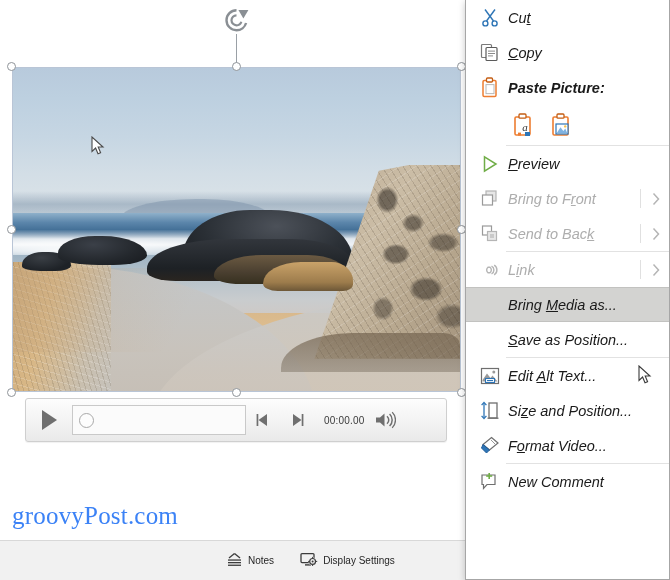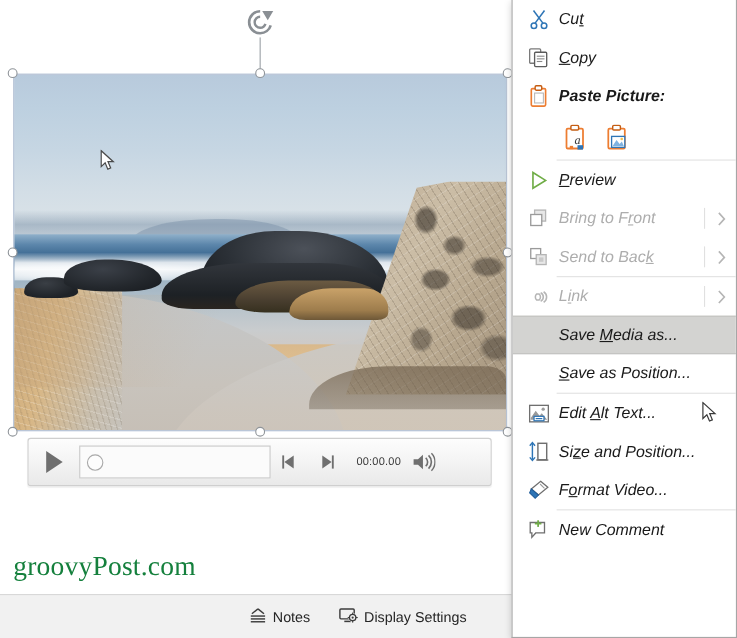--- a/index.html
+++ b/index.html
@@ -251,40 +251,40 @@
   #volume-button {
     width: 40px; height: 100%;
     display: flex; align-items: center; justify-content: center;
   }
 
   
   #watermark {
     position: absolute; left: 12px; top: 502px;
     font-family: "Liberation Serif", serif;
     font-size: 25px;
-    color: #15803d;
+    color: #3b82f6;
     letter-spacing: .2px;
   }
 
   
   #status-bar {
     position: absolute; left: 0; top: 540px;
     width: 670px; height: 40px;
     background: #f1f1f1;
     border-top: 1px solid #d8d8d8;
     display: flex; align-items: center;
   }
   #status-right {
     position: absolute; left: 222px; top: 0;
     height: 100%;
     display: flex; align-items: center; gap: 18px;
   }
   .status-item {
     display: flex; align-items: center; gap: 5px;
-    font-size: 13px; color: #262626;
+    font-size: 10px; color: #262626;
     padding: 3px 4px;
     white-space: nowrap;
   }
 
   
   #context-menu {
     position: absolute;
     left: 465px; top: 0;
     width: 205px; height: 580px;
     background: #ffffff;
@@ -606,21 +606,21 @@
       <span class="submenu-divider"></span>
       <span class="submenu-arrow">
         <svg width="8" height="13" viewBox="0 0 8 13">
           <path d="M1.5 1 L6.5 6.5 L1.5 12" fill="none" stroke="#b5b5b5" stroke-width="1.5"></path>
         </svg>
       </span>
     </div>
 
     <div class="menu-item noicon selected">
       <span class="mi-label">
-        <span>Save </span><span class="u">M</span><span>edia as...</span>
+        <span>Bring </span><span class="u">M</span><span>edia as...</span>
       </span>
     </div>
 
     <div class="menu-item noicon">
       <span class="mi-label">
         <span class="u">S</span><span>ave as Position...</span>
       </span>
     </div>
 
     <div class="menu-sep"></div>

